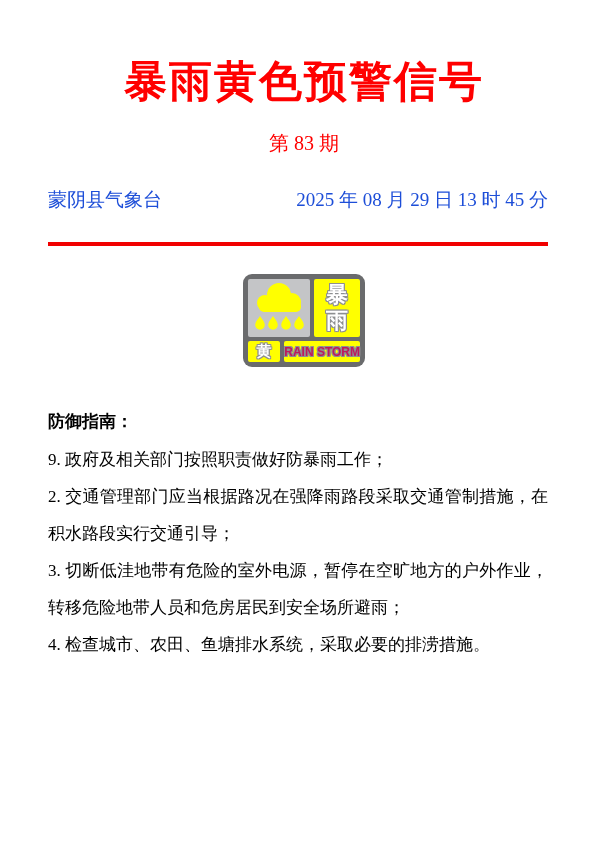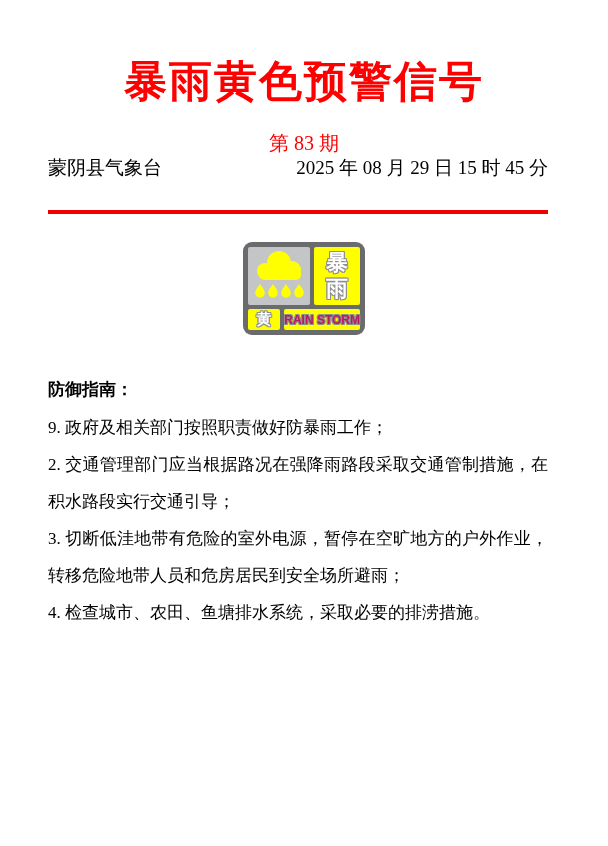--- a/index.html
+++ b/index.html
@@ -25,26 +25,27 @@
     letter-spacing:2px;
   }
   .issue-no {
     margin-top:25px;
     text-align:center;
     font-size:20px;
     line-height:24px;
     color:#FF0000;
   }
   .meta-row {
+    margin-top:32px;
     display:flex;
     justify-content:space-between;
     align-items:baseline;
     font-size:19px;
     line-height:26px;
-    color:#000000;
+    color:#1d4ed8;
     gap:44px;
   }
   .divider {
     margin-top:29px;
     height:4px;
     background:#F10000;
   }
 
   
   .sign-wrap { margin-top:28px; display:flex; justify-content:center; }
@@ -113,21 +114,21 @@
 
 <div class="page">
 
   <h1 class="title">暴雨黄色预警信号</h1>
 
   <div class="issue-no">第 83 期</div>
 
   <div class="content">
     <div class="meta-row">
       <span>蒙阴县气象台</span>
-      <span>2025 年 08 月 29 日 15 时 45 分</span>
+      <span>2025 年 08 月 29 日 13 时 45 分</span>
     </div>
 
     <div class="divider"></div>
   </div>
 
   <div class="sign-wrap">
     <div class="warn-sign">
       <div class="sign-row1">
         <div class="cell cell-cloud">
           <svg viewBox="0 0 62 58" width="62" height="58" aria-hidden="true">

